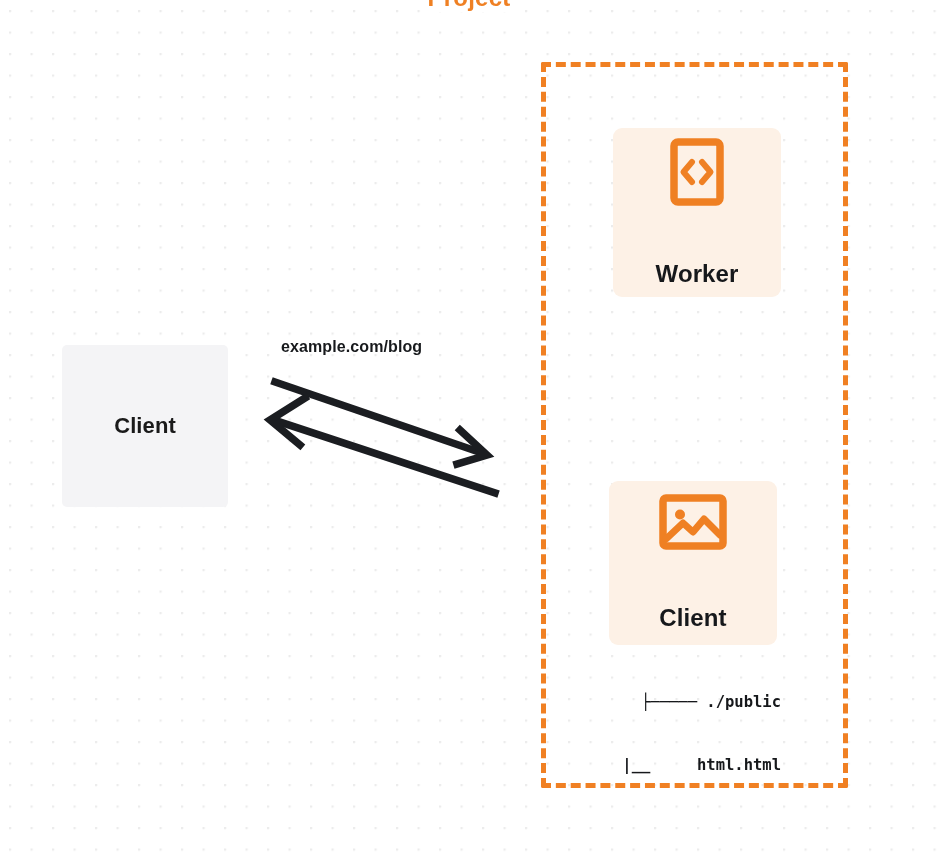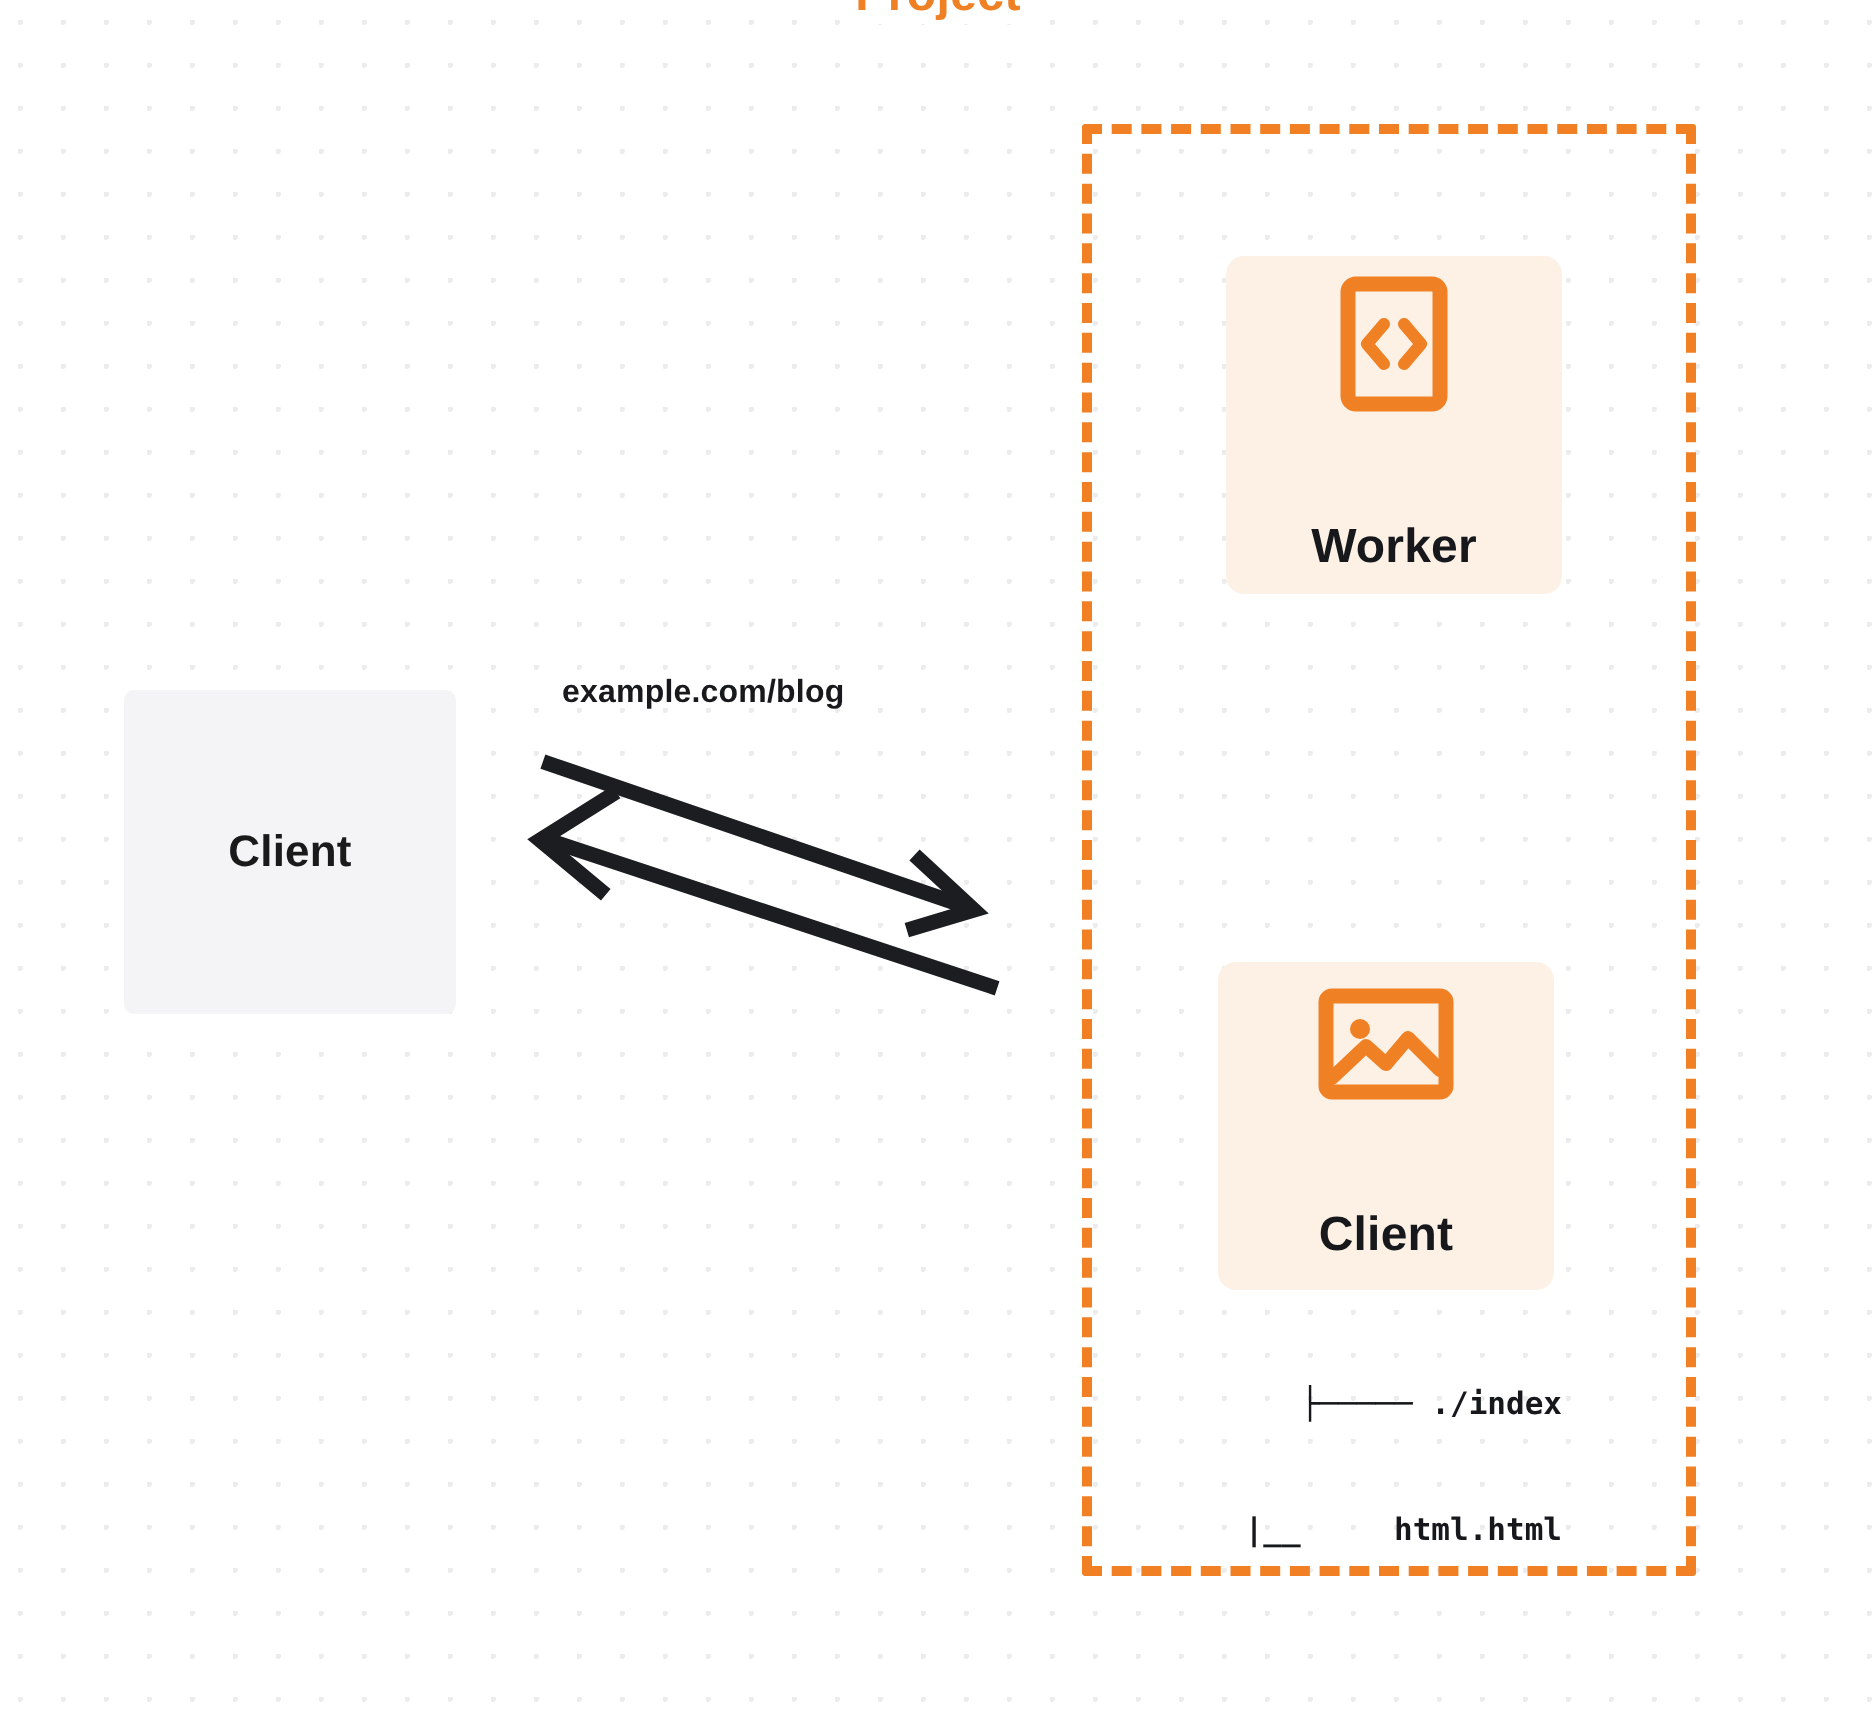--- a/index.html
+++ b/index.html
@@ -189,16 +189,16 @@
     <svg width="68" height="56" viewBox="0 0 68 56" xmlns="http://www.w3.org/2000/svg">
       <rect x="4" y="4" width="60" height="48" rx="3" ry="3" fill="none" stroke="#ef8023" stroke-width="7.5"></rect>
       <circle cx="21" cy="20.5" r="5" fill="#ef8023"></circle>
       <polyline points="7,45 24,29 34,38 45,25 61,41" fill="none" stroke="#ef8023" stroke-width="7" stroke-linecap="round" stroke-linejoin="round"></polyline>
     </svg>
   </span>
   <span class="card-title">Client</span>
 </div>
 
 <div class="layer" id="asset-tree">
-  <span class="tree-row">├───── ./index</span>
+  <span class="tree-row">├───── ./public</span>
   <span class="tree-row">      |__     html.html</span>
   
 </div>
 
 </body></html>

